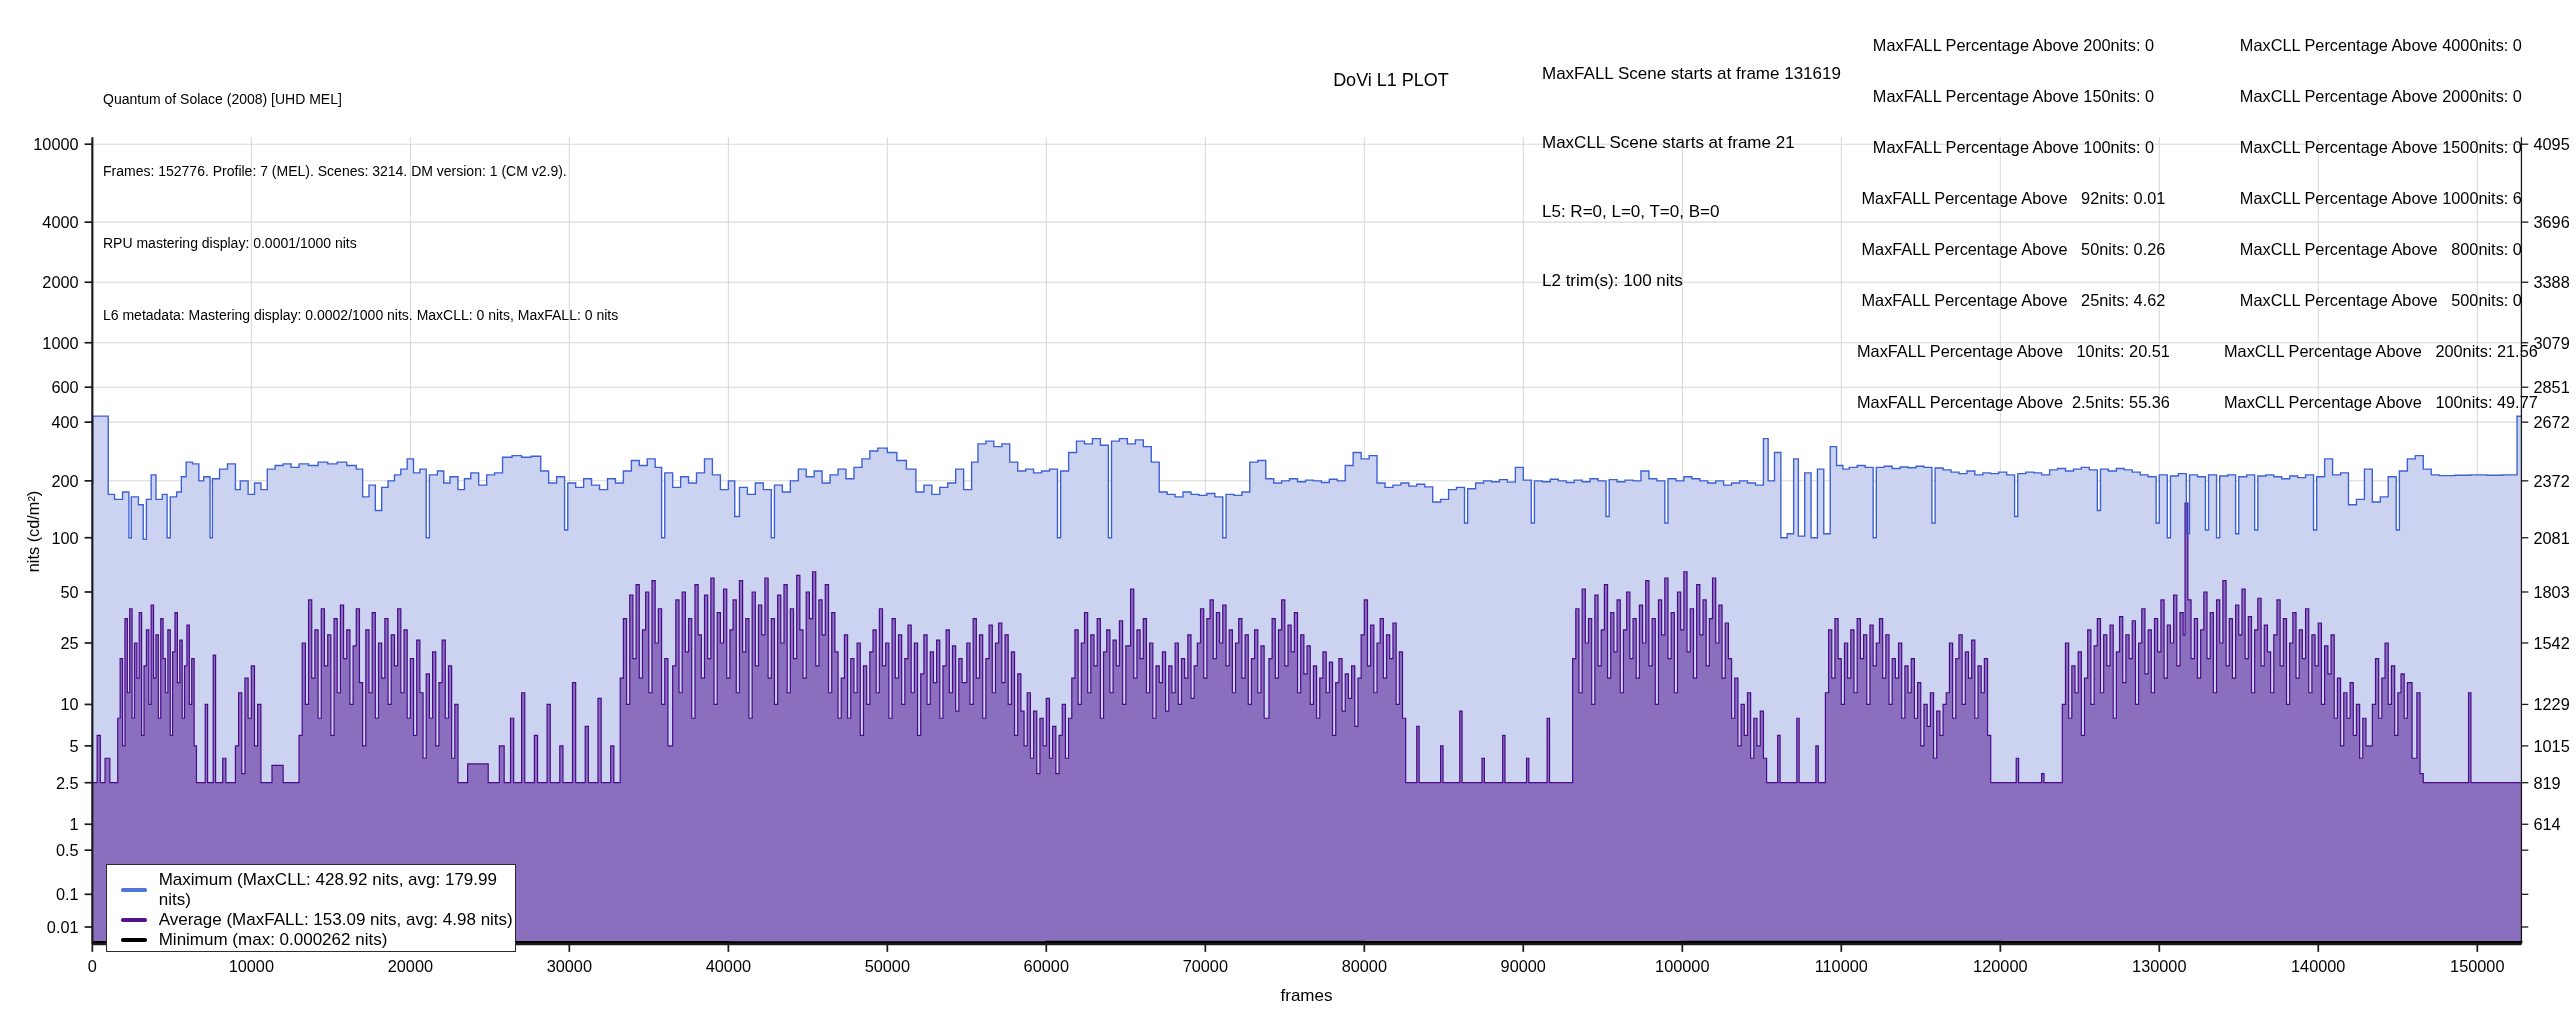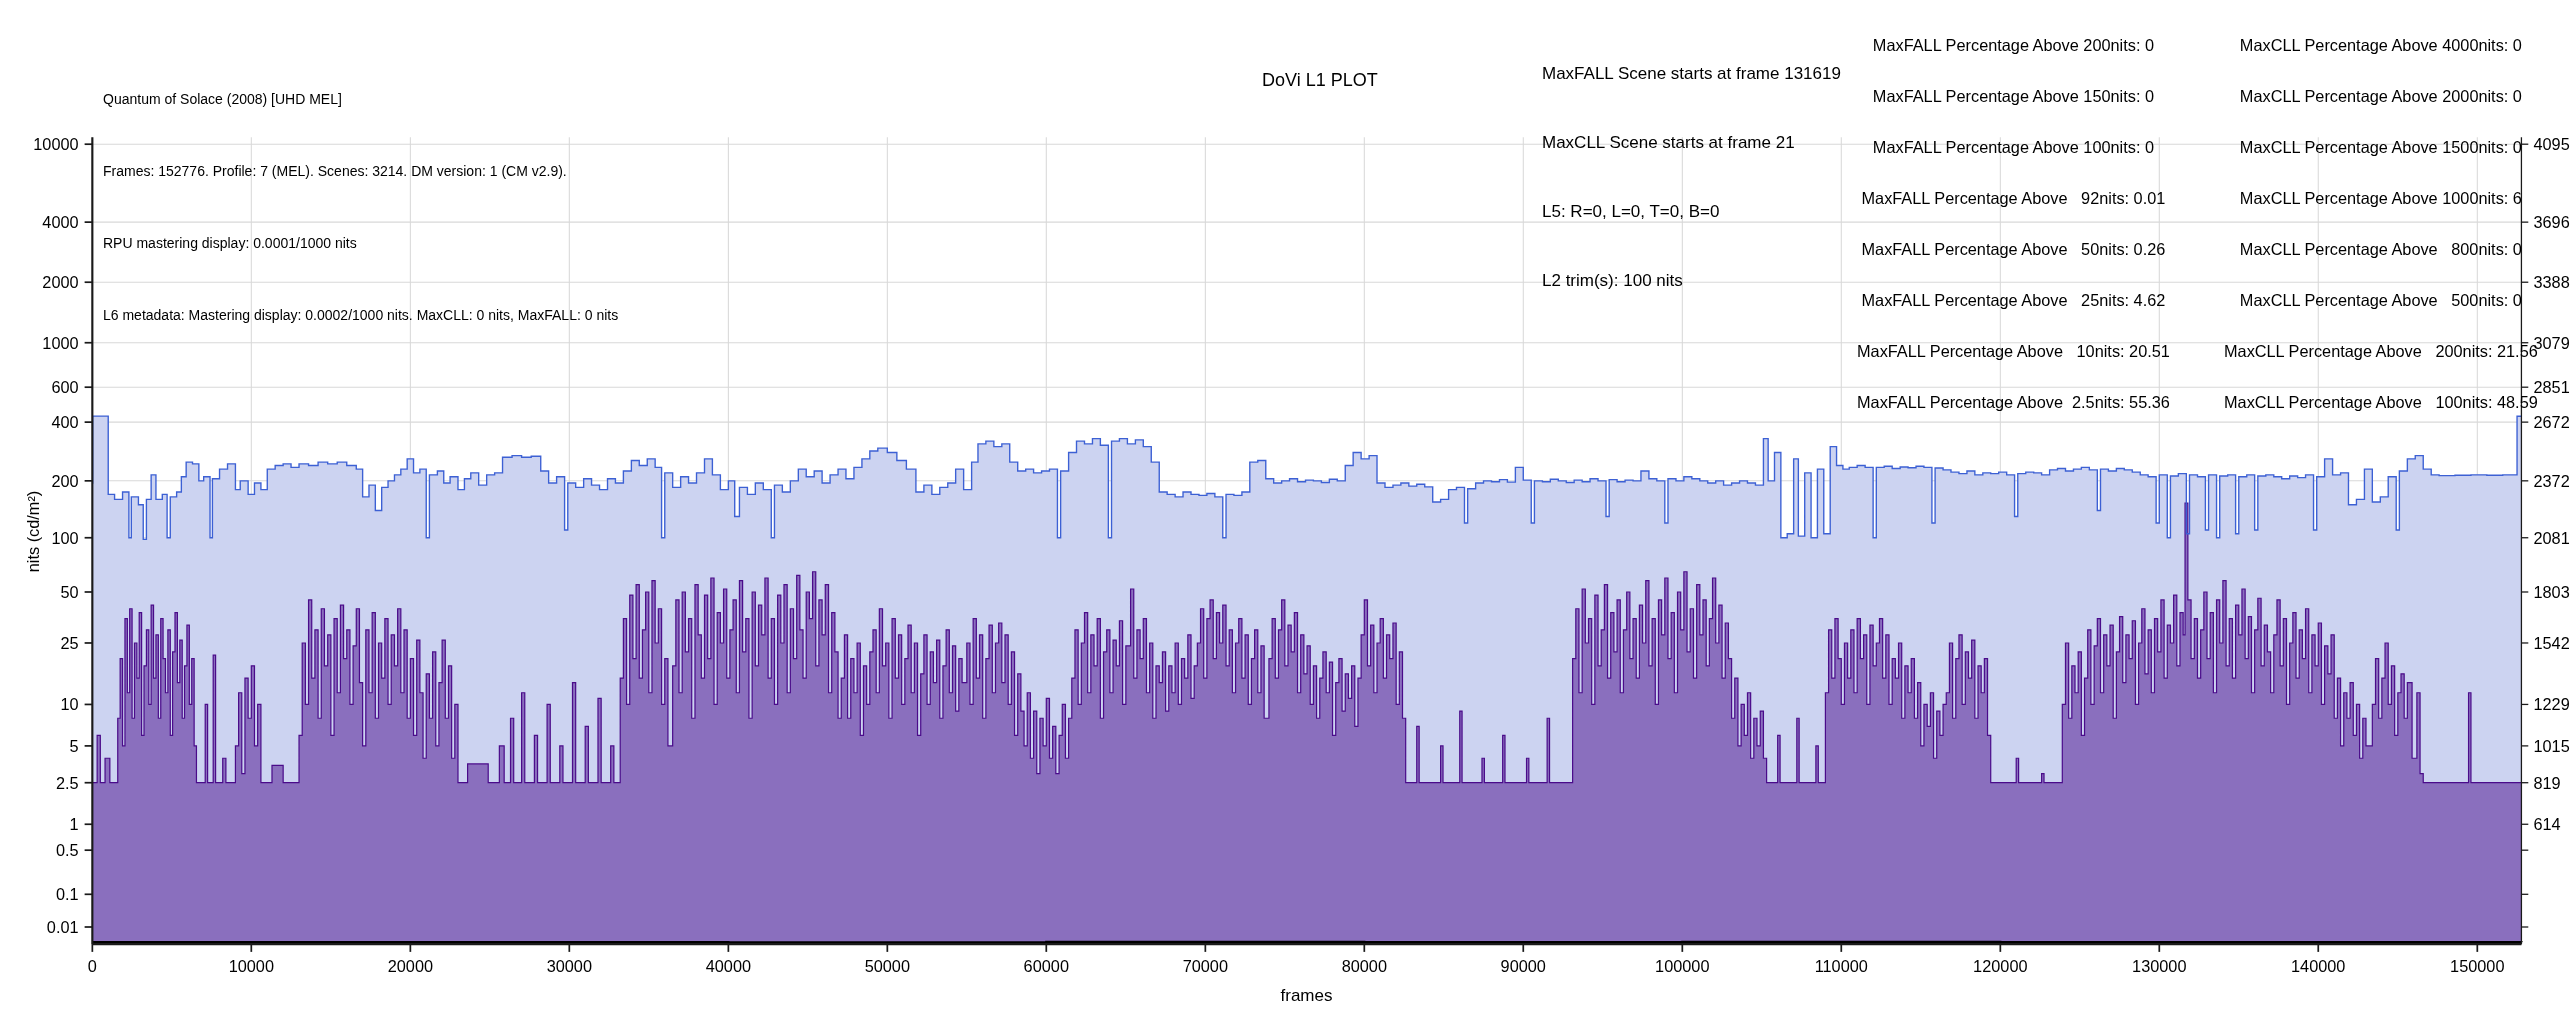--- a/index.html
+++ b/index.html
@@ -1,20 +1,20 @@
 <!DOCTYPE html>
 <html style="font-size:13.7px"><head>
 <meta charset="utf-8">
 <style>
   html,body{margin:0;padding:0;background:#fff;}
   .stage{position:relative;width:2576px;height:1030px;background:#ffffff;
          font-family:"Liberation Sans",sans-serif;color:#000;overflow:hidden;}
   .txtblock{position:absolute;white-space:pre;}
   .hdr-left{left:103px;top:39px;font-size:14px;line-height:24px;}
-  .plot-title{left:1262px;top:70px;width:258px;text-align:left;font-size:18px;}
+  .plot-title{left:1262px;top:70px;width:258px;text-align:center;font-size:18px;}
   .scene-info{left:1513px;top:15.5px;font-size:17px;line-height:23px;margin-left:29px;}
   .stats{font-size:16.3px;line-height:17px;top:3.4px;text-align:center;}
   .stats-maxfall{left:1857px;}
   .stats-maxcll{left:2224px;}
   .y-axis-title{position:absolute;left:-27.5px;top:522px;width:120px;text-align:center;
                 font-size:16.3px;transform:rotate(-90deg);}
   .x-axis-title{position:absolute;left:1255px;top:986px;width:103px;text-align:center;font-size:17px;}
   .legend{position:absolute;left:106px;top:864px;width:410px;height:88px;
           background:#ffffff;border:1.7px solid #2b2b2b;box-sizing:border-box;
           display:flex;flex-direction:column;justify-content:space-around;
@@ -198,21 +198,35 @@
   </div>
 
   <div class="txtblock stats stats-maxcll">
     <div>MaxCLL Percentage Above 4000nits: 0</div>
     <div>MaxCLL Percentage Above 2000nits: 0</div>
     <div>MaxCLL Percentage Above 1500nits: 0</div>
     <div>MaxCLL Percentage Above 1000nits: 6</div>
     <div>MaxCLL Percentage Above   800nits: 0</div>
     <div>MaxCLL Percentage Above   500nits: 0</div>
     <div>MaxCLL Percentage Above   200nits: 21.56</div>
-    <div>MaxCLL Percentage Above   100nits: 48.59</div>
+    <div>MaxCLL Percentage Above   100nits: 49.77</div>
   </div>
 
   <div class="y-axis-title">nits (cd/m²)</div>
   <div class="x-axis-title">frames</div>
 
+  <div class="legend">
+    <div class="legend-row">
+      <span class="legend-swatch" style="background: rgb(79, 116, 220);"></span>
+      <span>Maximum (MaxCLL: 428.92 nits, avg: 179.99 nits)</span>
+    </div>
+    <div class="legend-row">
+      <span class="legend-swatch" style="background: rgb(85, 20, 143);"></span>
+      <span>Average (MaxFALL: 153.09 nits, avg: 4.98 nits)</span>
+    </div>
+    <div class="legend-row">
+      <span class="legend-swatch" style="background: rgb(0, 0, 0);"></span>
+      <span>Minimum (max: 0.000262 nits)</span>
+    </div>
+  </div>
 
 </div>
 
 
 </body></html>

